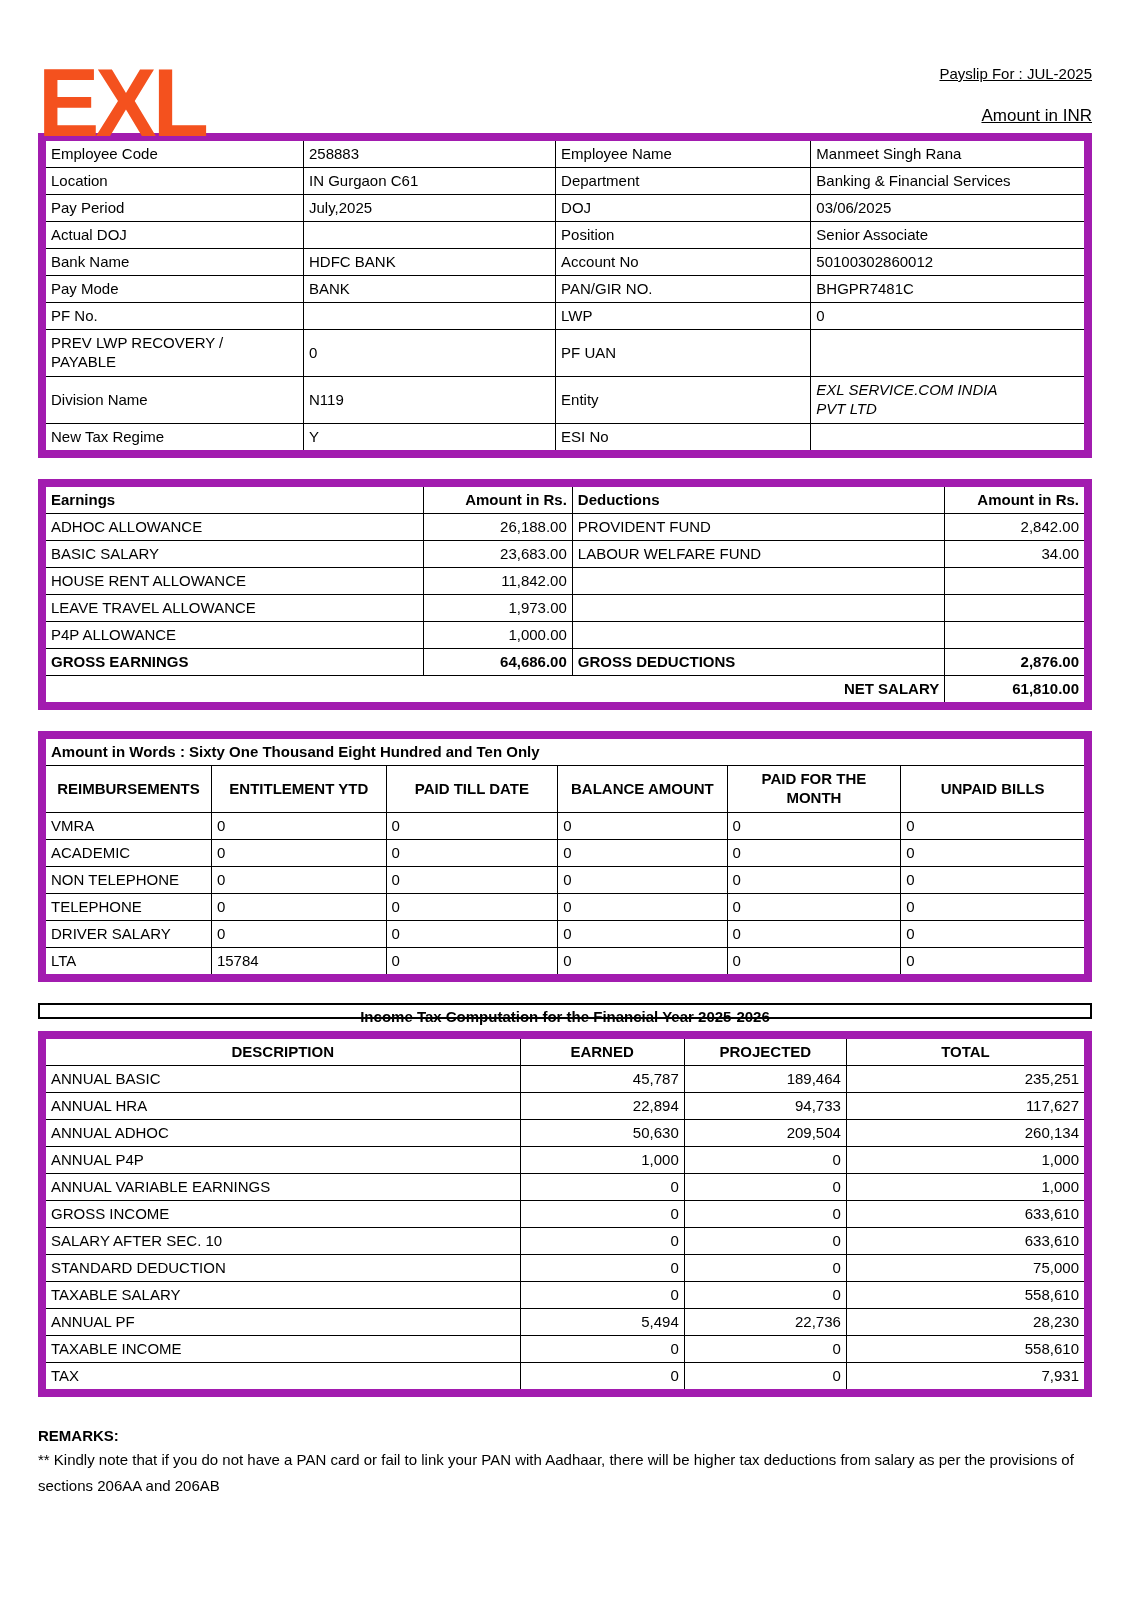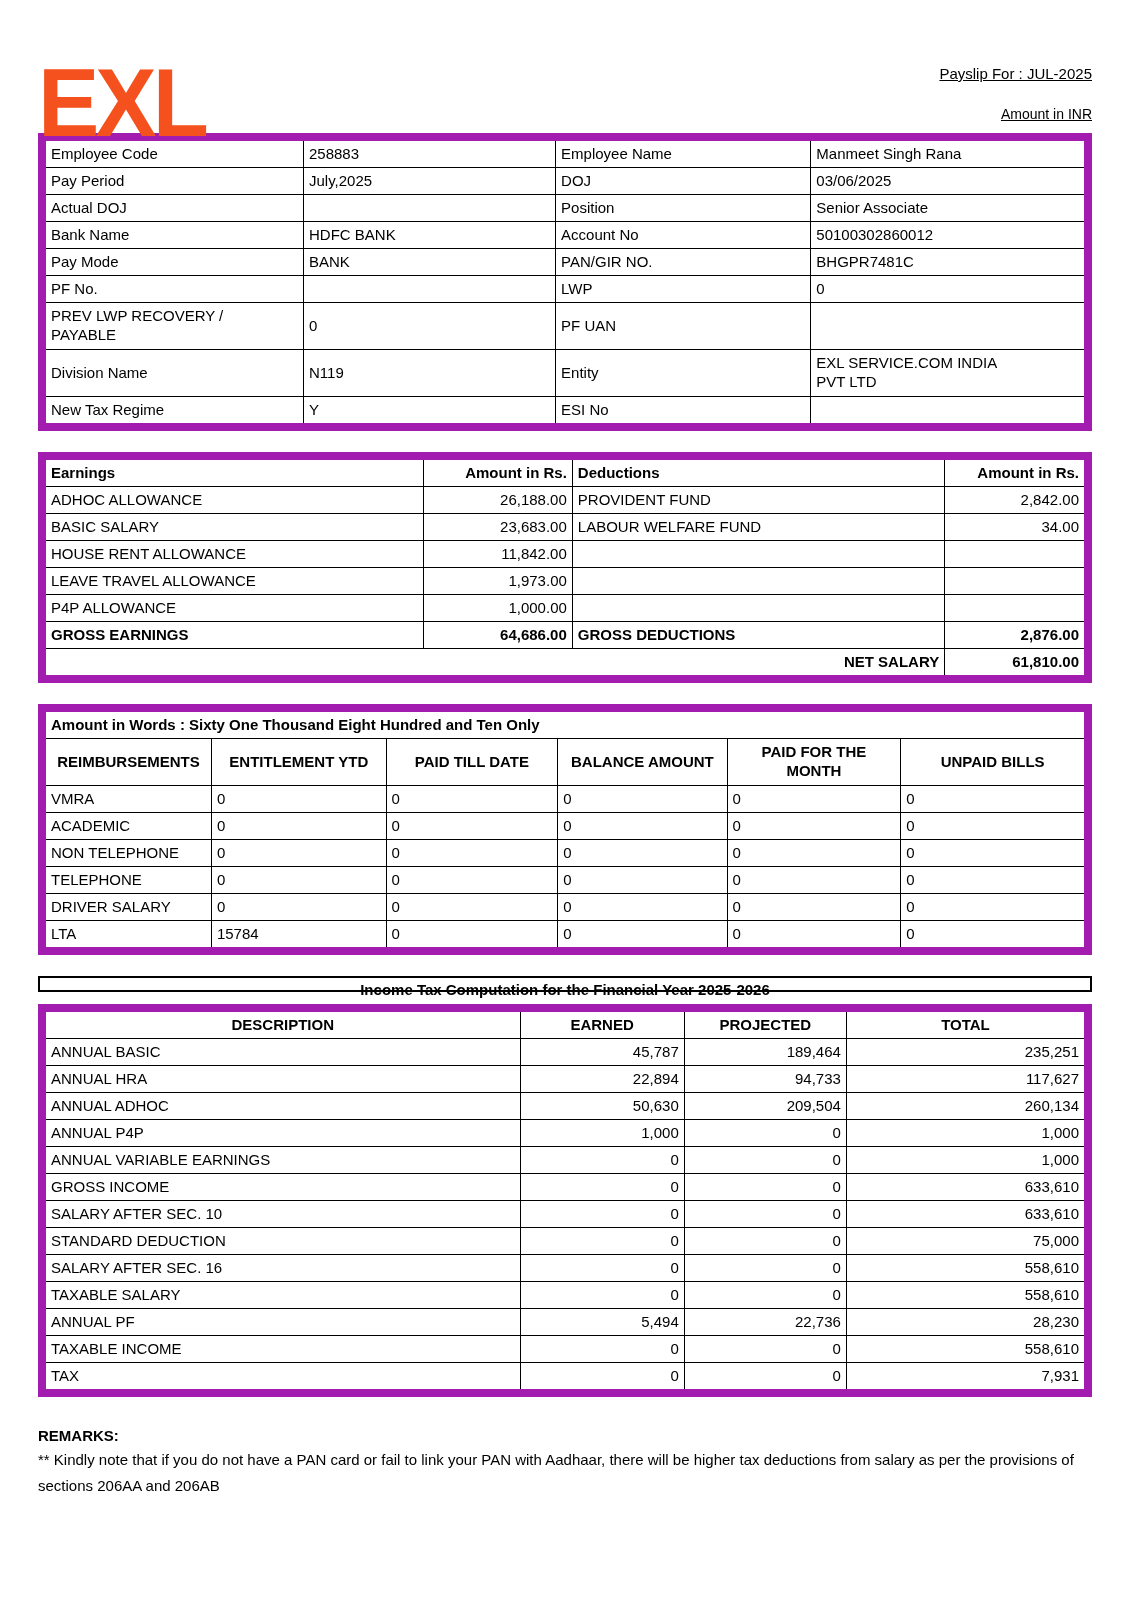--- a/index.html
+++ b/index.html
@@ -26,21 +26,21 @@
     font-weight: bold;
     font-size: 92px;
     line-height: 0.95;
     letter-spacing: -4px;
     margin-top: 2px;
     transform: scaleY(1.05);
     transform-origin: top left;
   }
   .header-right { text-align: right; padding-top: 10px; text-decoration: underline; }
   .payslip-for { font-size: 15px; }
-  .amount-in   { font-size: 14px; margin-top: 24px; }
+  .amount-in   { font-size: 17px; margin-top: 24px; }
 
   
   table {
     border-collapse: collapse;
     width: 100%;
     table-layout: fixed;
     border: 8px solid #a21caf;
   }
   td {
     border: 1px solid #000;
@@ -54,21 +54,21 @@
   .b { font-weight: bold; }
   .r { text-align: right; }
   .c { text-align: center; }
 
   .earn-table  { margin-top: 21px; }
   .reimb-table { margin-top: 21px; }
   .tax-table   { margin-top: 12px; }
 
   .info-table tr.tall td { height: 44px; }
   .info-table tr.wrap-label td:nth-child(1) { padding-right: 55px; }
-  .info-table tr.wrap-entity td:nth-child(4) { padding-right: 78px; }
+  .info-table tr.wrap-entity td:nth-child(4) { padding-right: 78px; font-style: italic; }
 
   .reimb-table tr.head td { height: 44px; }
 
   .tax-title {
     margin-top: 21px;
     border: 2px solid #000;
     text-align: center;
     font-weight: bold;
     height: 16px;
     line-height: 24px;
@@ -98,20 +98,26 @@
         <col style="width:24.1%">
         <col style="width:24.4%">
         <col style="width:26.5%">
     </colgroup>
     <tbody id="info-body">
         <tr>
           <td>Employee Code</td>
           <td>258883</td>
           <td>Employee Name</td>
           <td>Manmeet Singh Rana</td>
+        </tr>
+        <tr>
+          <td>Location</td>
+          <td>IN Gurgaon C61</td>
+          <td>Department</td>
+          <td>Banking &amp; Financial Services</td>
         </tr>
         <tr>
           <td>Pay Period</td>
           <td>July,2025</td>
           <td>DOJ</td>
           <td>03/06/2025</td>
         </tr>
         <tr>
           <td>Actual DOJ</td>
           <td></td>
@@ -344,26 +350,20 @@
           <td class="r">0</td>
           <td class="r">633,610</td>
         </tr>
         <tr>
           <td>STANDARD DEDUCTION</td>
           <td class="r">0</td>
           <td class="r">0</td>
           <td class="r">75,000</td>
         </tr>
         <tr>
-          <td>SALARY AFTER SEC. 16</td>
-          <td class="r">0</td>
-          <td class="r">0</td>
-          <td class="r">558,610</td>
-        </tr>
-        <tr>
           <td>TAXABLE SALARY</td>
           <td class="r">0</td>
           <td class="r">0</td>
           <td class="r">558,610</td>
         </tr>
         <tr>
           <td>ANNUAL PF</td>
           <td class="r">5,494</td>
           <td class="r">22,736</td>
           <td class="r">28,230</td>

